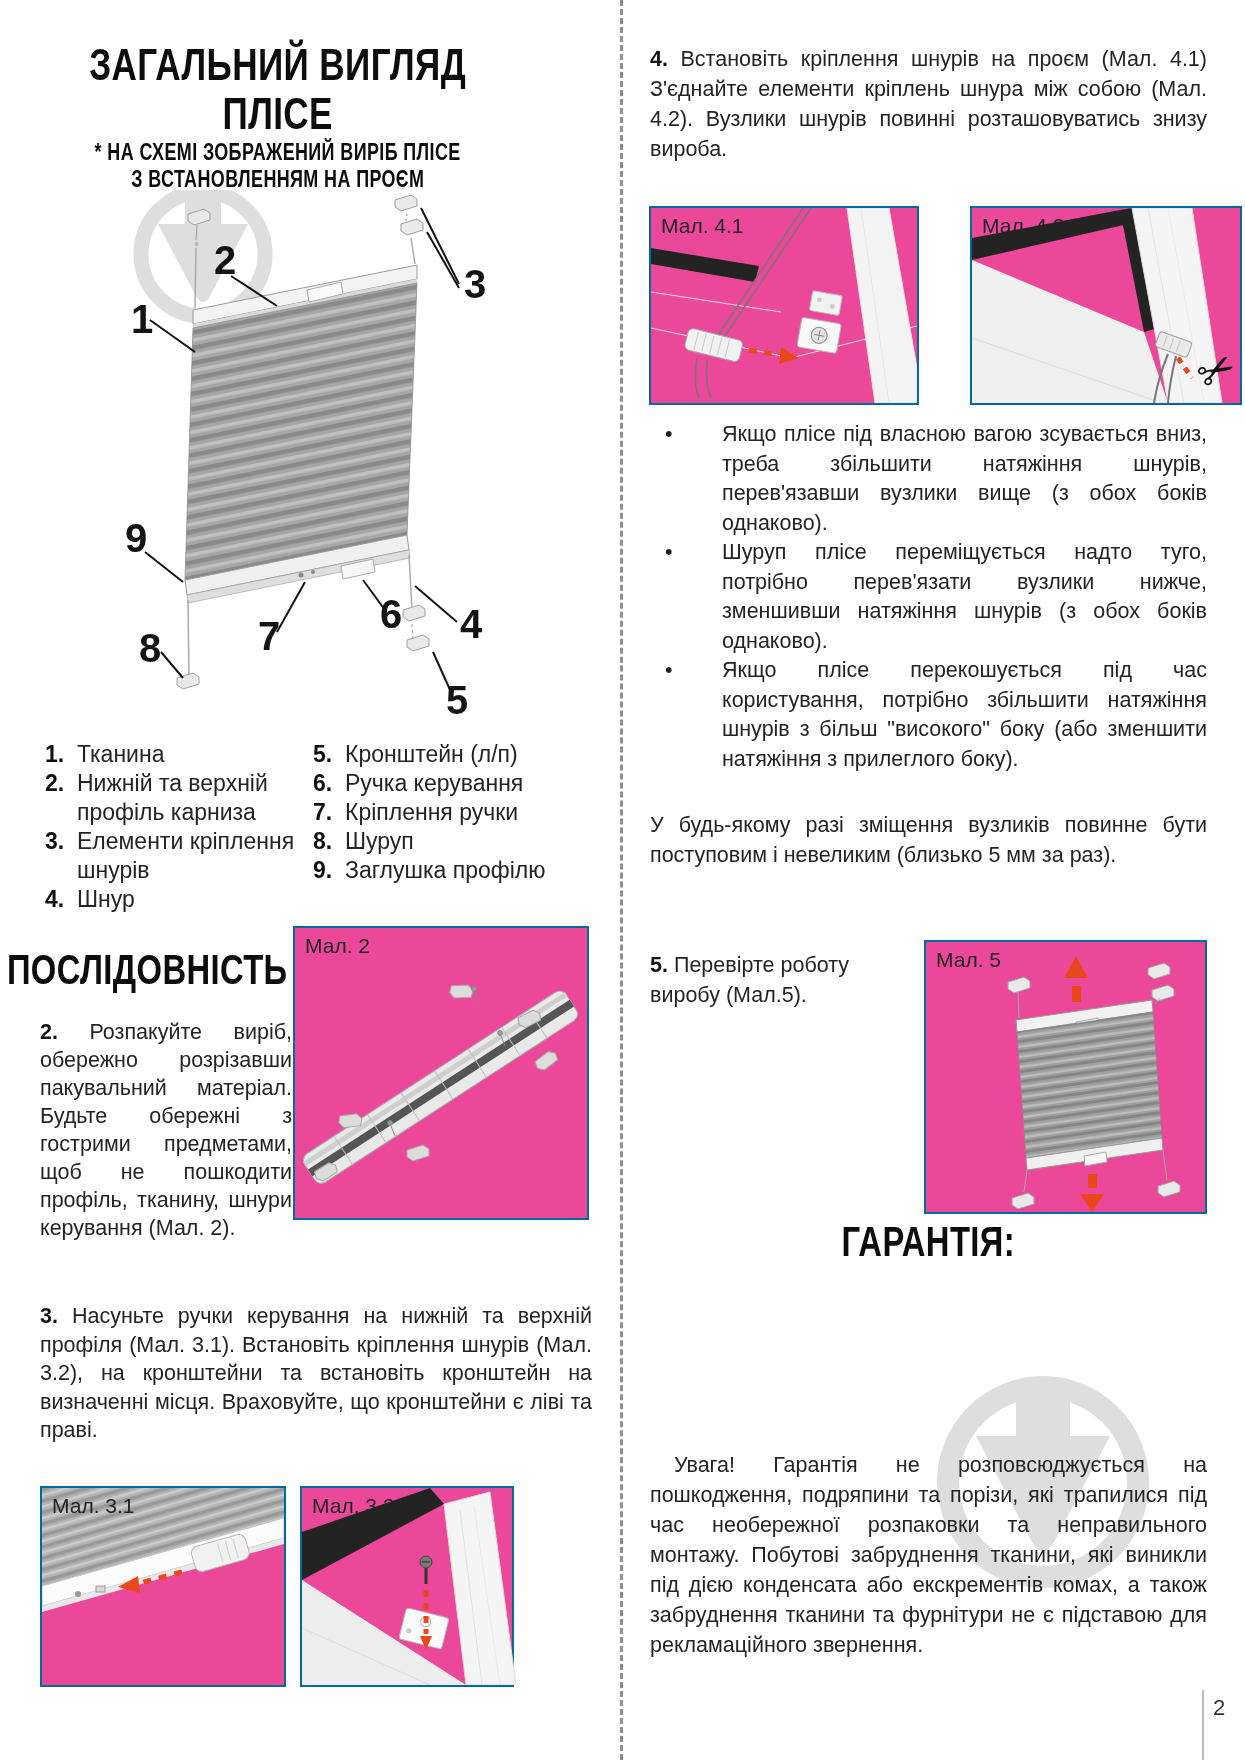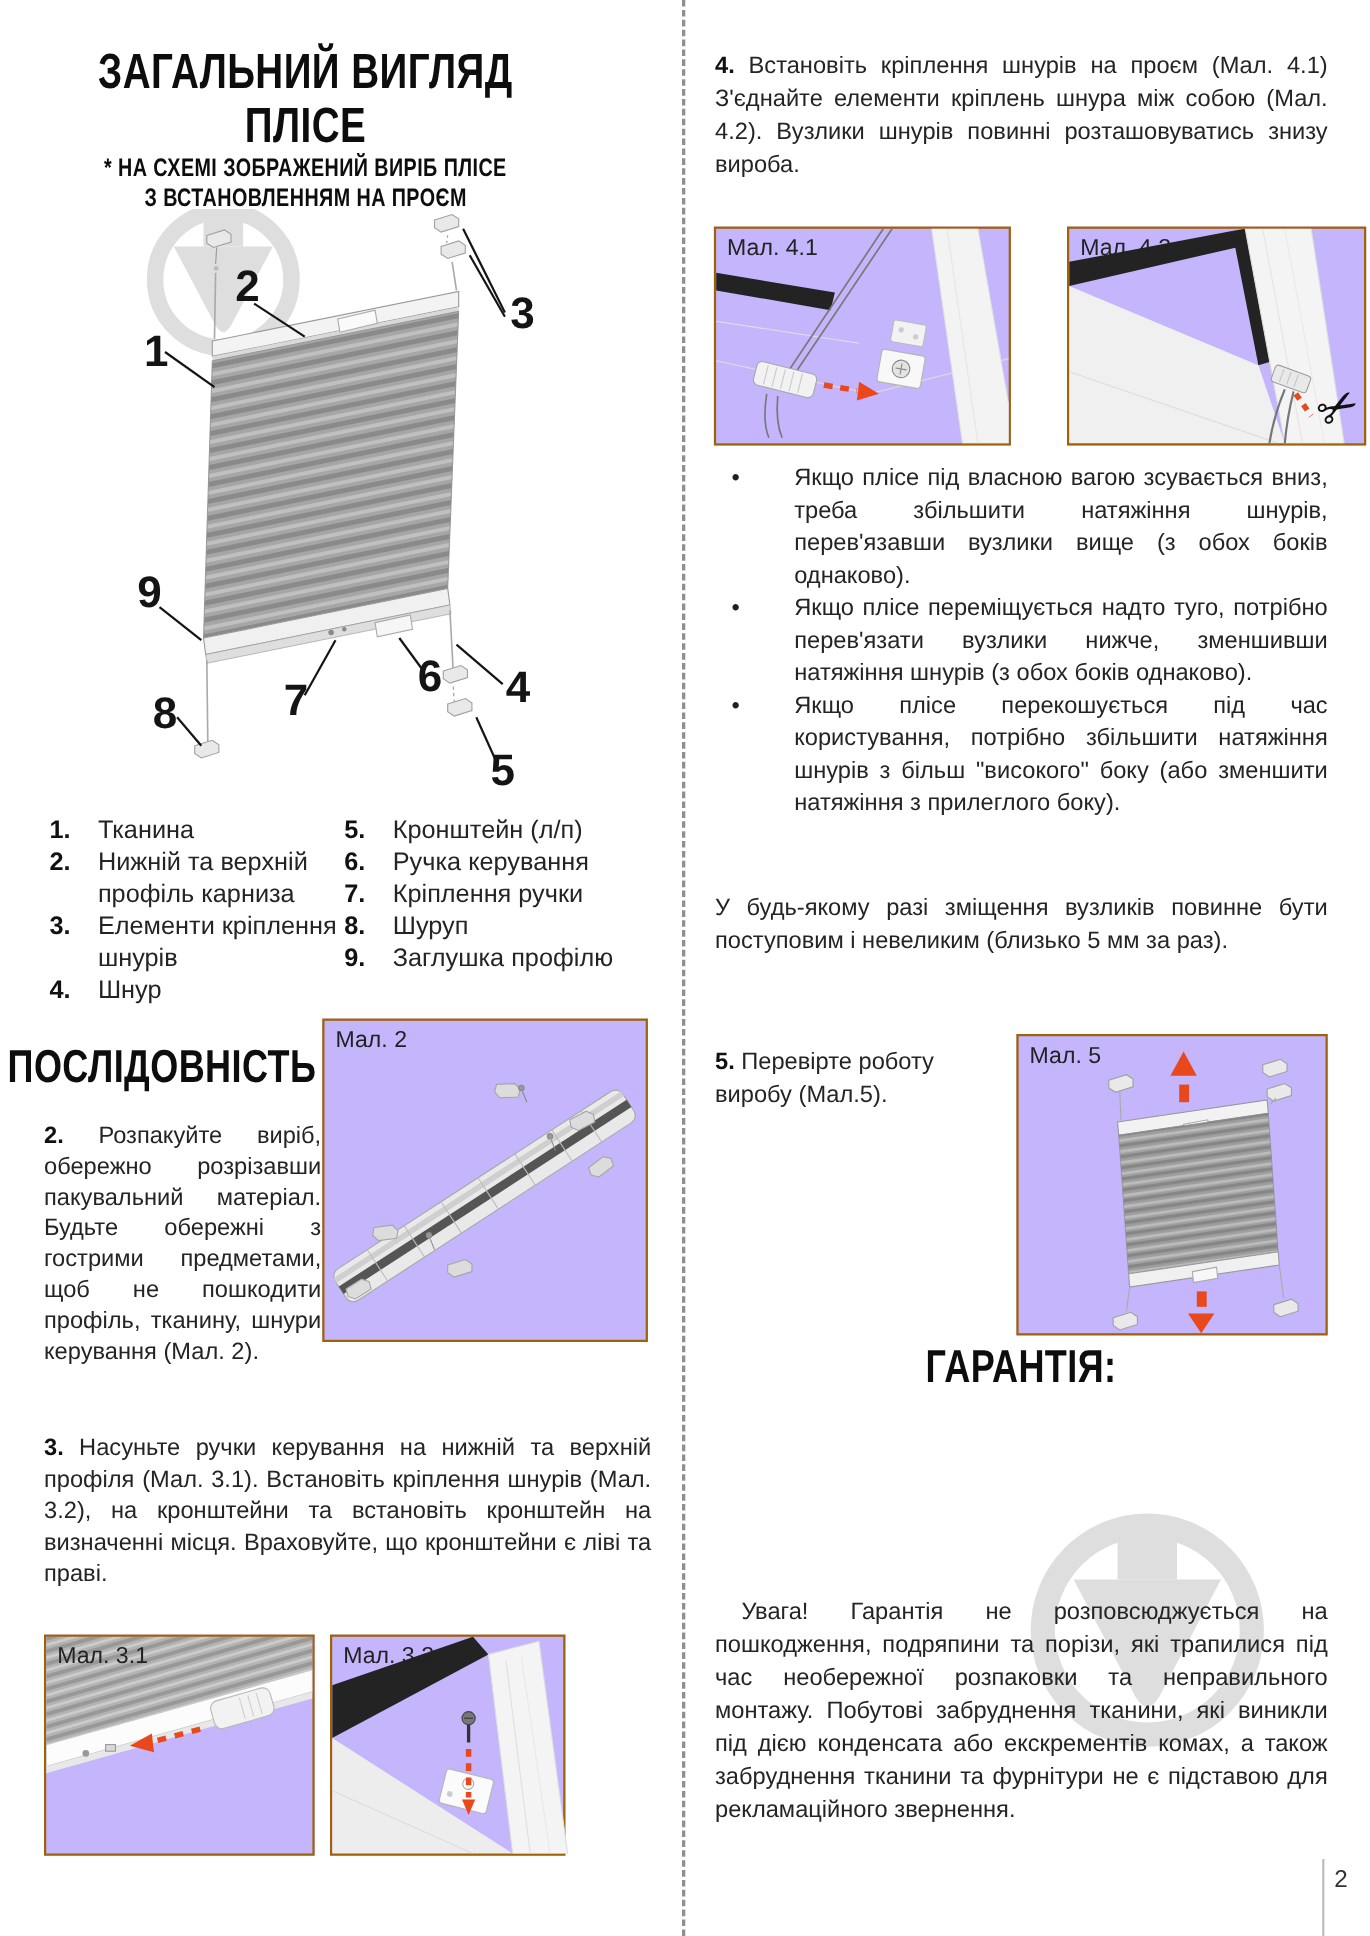--- a/index.html
+++ b/index.html
@@ -41,24 +41,24 @@
   .bullets li { display:flex; margin:0; }
   .bdot { flex:0 0 72px; padding-left:15px; box-sizing:border-box; font-size:21.5px; line-height:29.5px; }
   .btxt { flex:1; text-align:justify; font-size:21.5px; line-height:29.5px; color:#242424; }
 
   
   .legend-col { top:740px; display:flex; flex-direction:column; }
   .legend-col1 { left:45px; width:262px; }
   .legend-col2 { left:313px; width:277px; }
   .legend-item { display:flex; font-size:23px; line-height:29px; color:#242424; }
   .legend-num { flex:0 0 32px; font-weight:bold; color:#111; }
-  .legend-text { flex:1;margin-left:12px; }
-
-  
-  .figbox { position:absolute; border:2px solid #a16207; background:#c4b5fd; box-sizing:border-box; }
+  .legend-text { flex:1; }
+
+  
+  .figbox { position:absolute; border:2px solid #0369a1; background:#ec4899; box-sizing:border-box; }
   .figbox svg { position:absolute; left:0; top:0; }
   .figlabel { position:absolute; top:6px; left:10px; font-size:21px; color:#222; z-index:2; }
 
   .fig2  { left:293px; top:926px;  width:296px; height:294px; }
   .fig31 { left:40px;  top:1486px; width:246px; height:201px; }
   .fig32 { left:300px; top:1486px; width:214px; height:201px; }
   .fig41 { left:649px; top:206px;  width:270px; height:199px; }
   .fig42 { left:934px; top:206px;  width:272px; height:199px;margin-left:36px; }
   .fig5  { left:924px; top:940px;  width:283px; height:274px; }
 
@@ -386,21 +386,21 @@
     </svg>
   </div>
 
   <ul class="abs bullets">
     <li>
       <span class="bdot">•</span>
       <span class="btxt">Якщо плісе під власною вагою зсувається вниз, треба збільшити натяжіння шнурів, перев'язавши вузлики вище (з обох боків однаково).</span>
     </li>
     <li>
       <span class="bdot">•</span>
-      <span class="btxt">Якщо плісе переміщується надто туго, потрібно перев'язати вузлики нижче, зменшивши натяжіння шнурів (з обох боків однаково).</span>
+      <span class="btxt">Шуруп плісе переміщується надто туго, потрібно перев'язати вузлики нижче, зменшивши натяжіння шнурів (з обох боків однаково).</span>
     </li>
     <li>
       <span class="bdot">•</span>
       <span class="btxt">Якщо плісе перекошується під час користування, потрібно збільшити натяжіння шнурів з більш "високого" боку (або зменшити натяжіння з прилеглого боку).</span>
     </li>
   </ul>
 
   <div class="abs notes">
     <p class="jp" style="line-height:30px">У будь-якому разі зміщення вузликів повинне бути поступовим і невеликим (близько 5 мм за раз).</p>
   </div>

